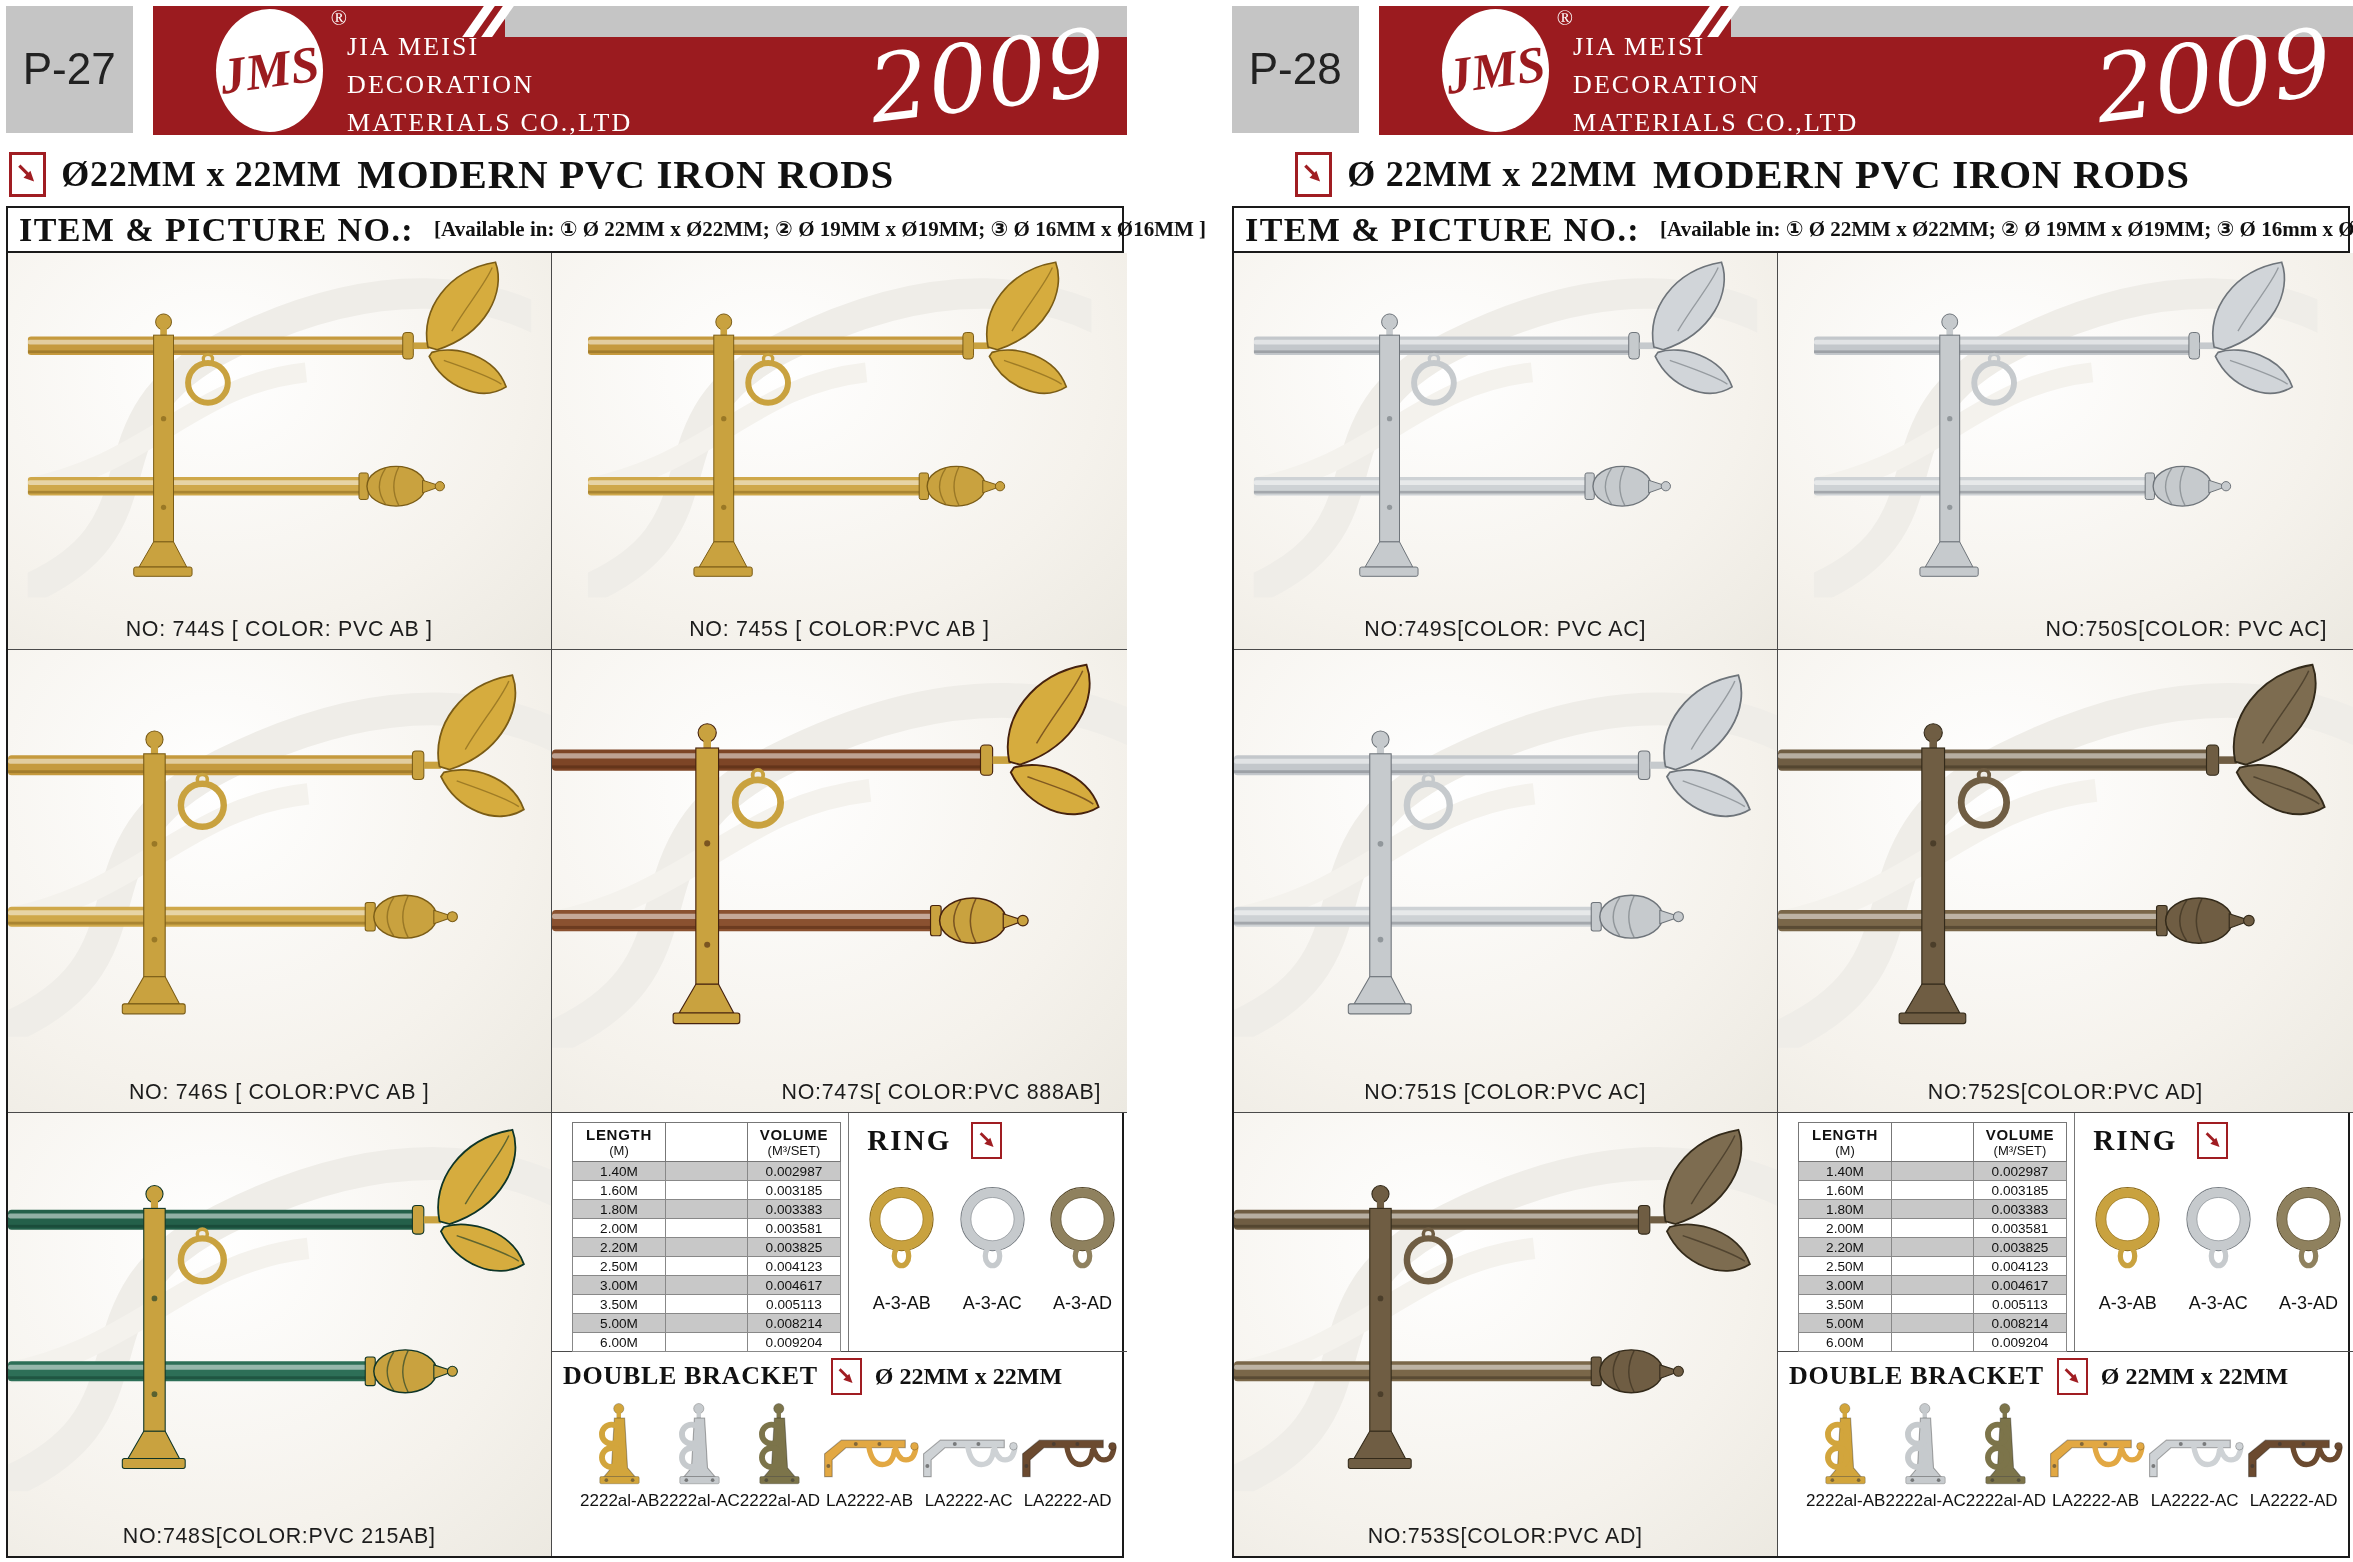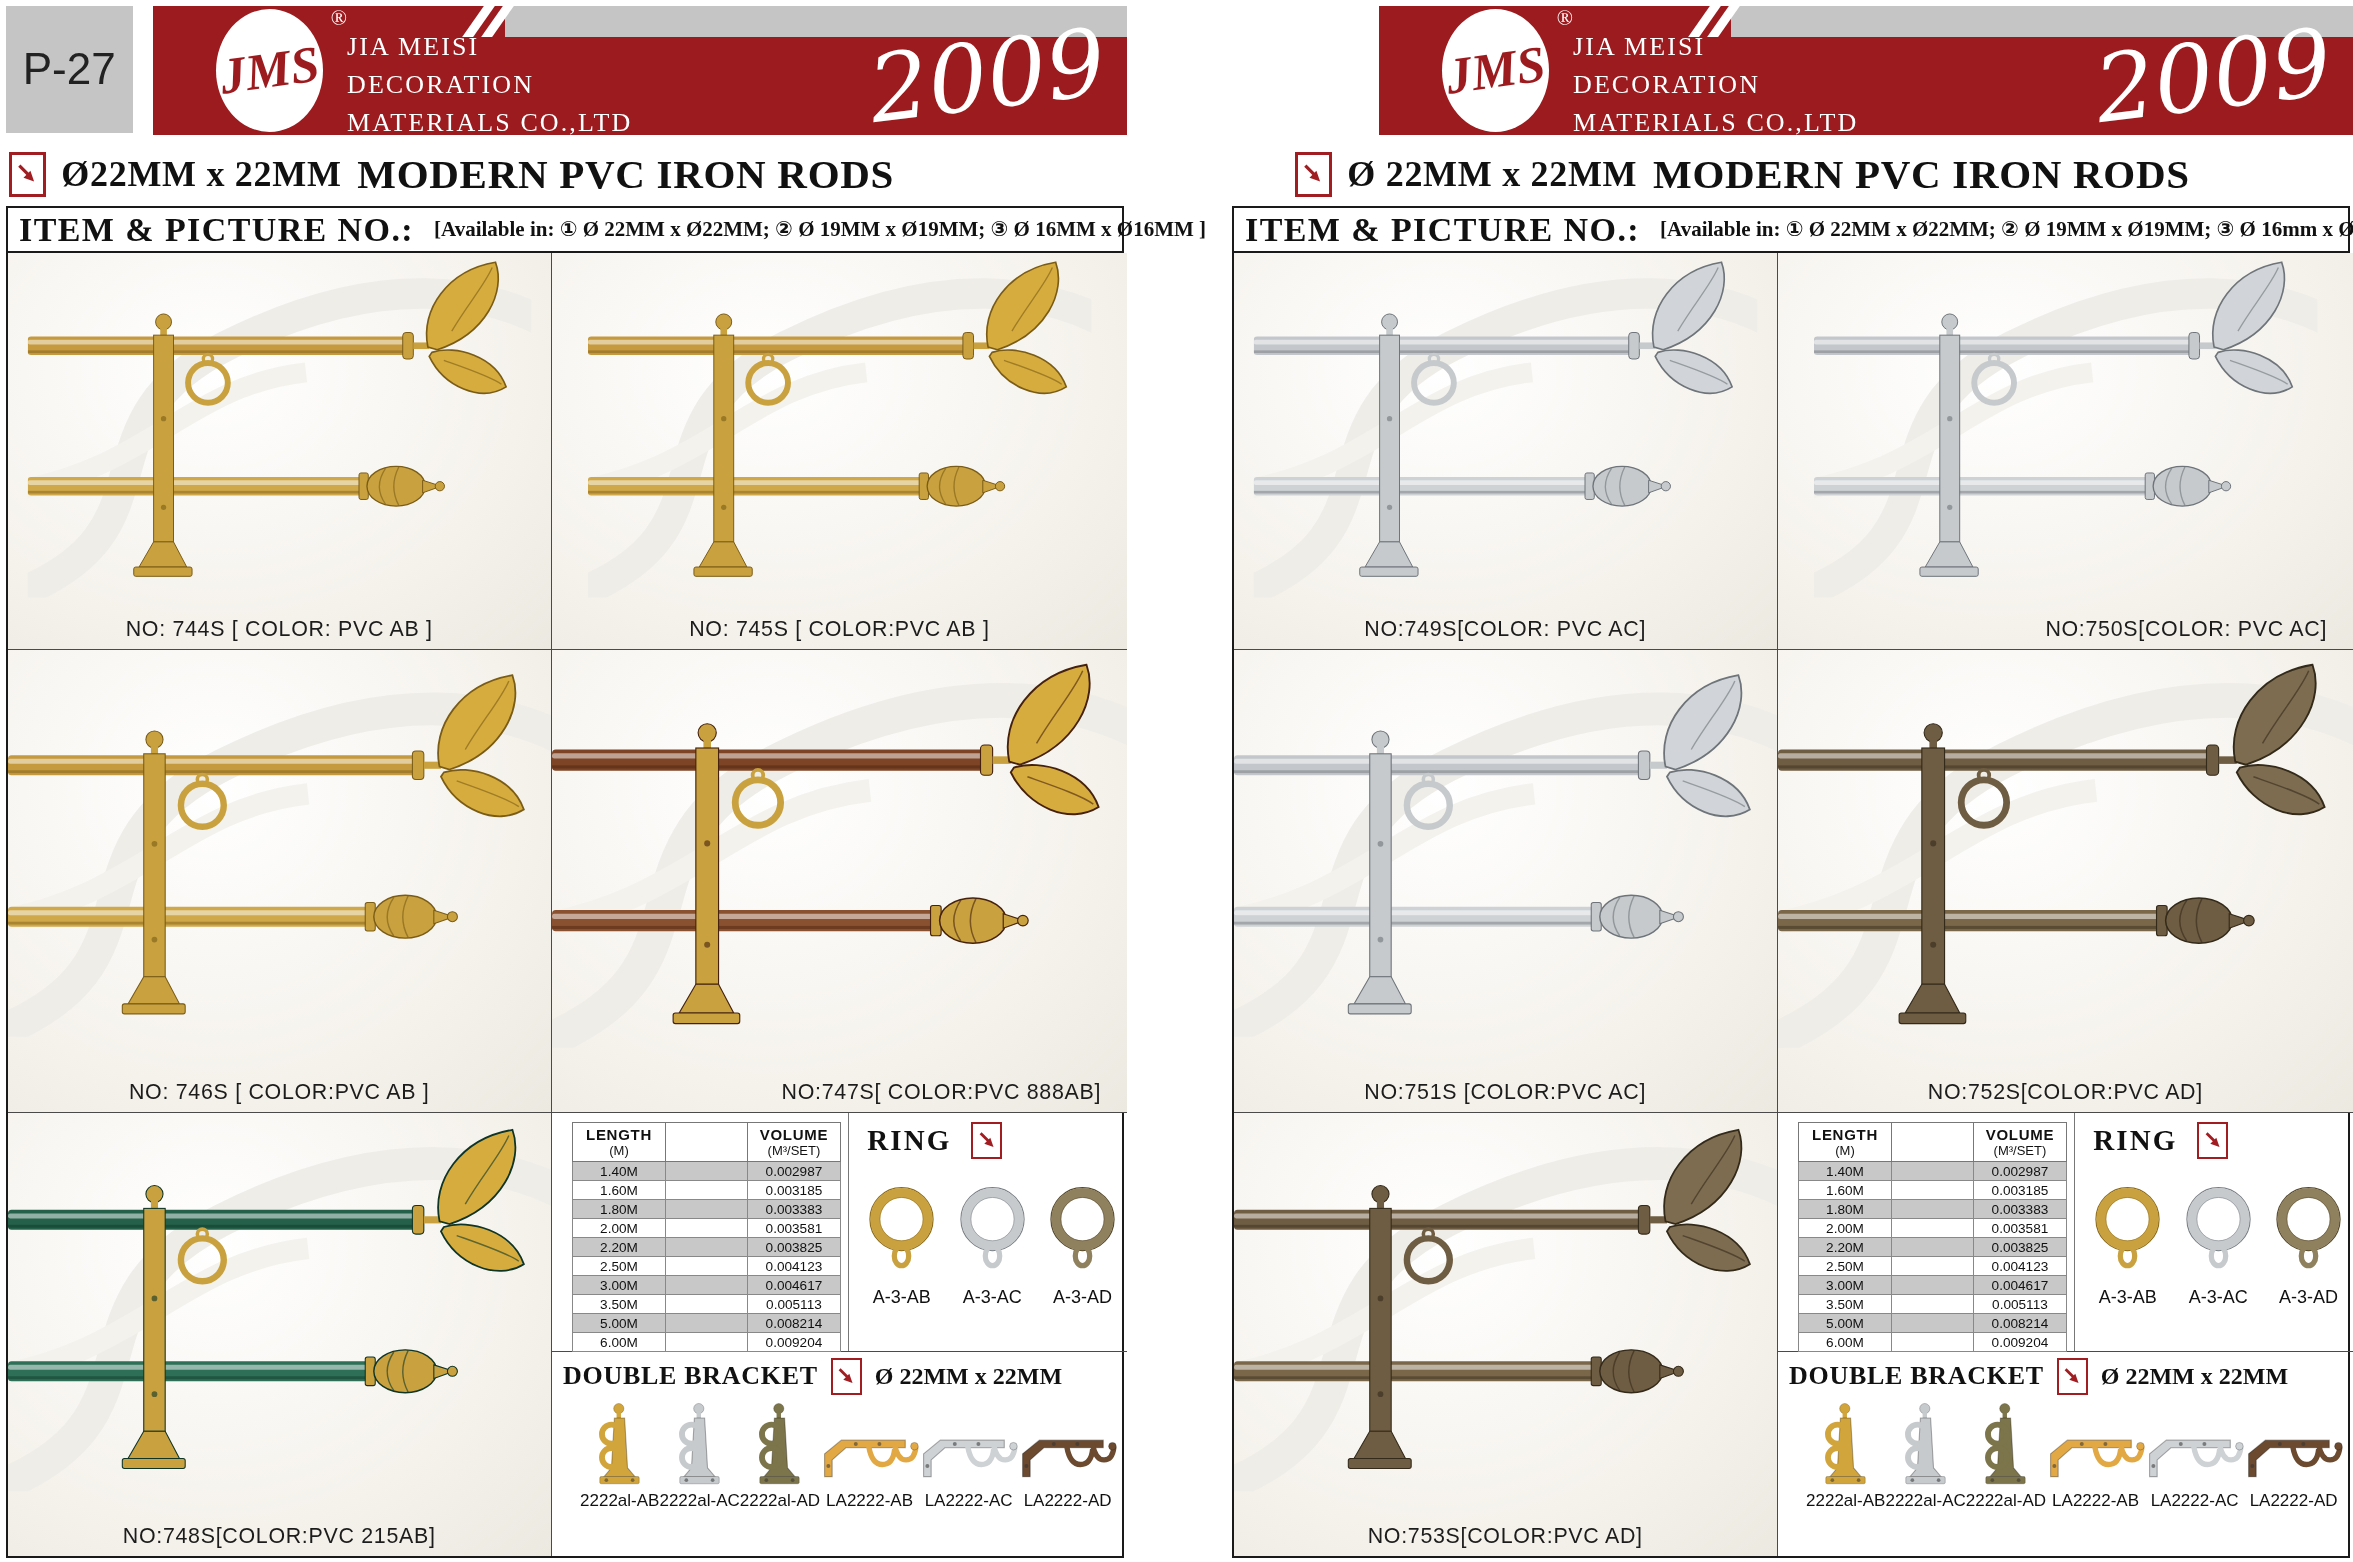--- a/index.html
+++ b/index.html
@@ -63,21 +63,21 @@
   .spec-t td{border:0.7px solid #888;height:18px;text-align:center;padding:0 4.3px;min-width:84px}
   .spec-t .mid{min-width:69px}
   .spec-t tr.g td{background:#c8c8c8}
 
   .ringsec{flex:1;border-left:1.4px solid #777;position:relative;padding:8.6px 0 0 18.6px}
   .ring-head{display:flex;align-items:center;gap:20px}
   .ring-tt{font-family:"Liberation Serif",serif;font-weight:bold;font-size:29px;letter-spacing:2.1px}
   .ring-items{display:flex;gap:21.4px;margin-top:26px;justify-content:center;padding-right:10px}
   .ring-it{text-align:center}
   .ring-it svg{width:69px;height:84px}
-  .ring-lb{font-size:18px;margin-top:16px}
+  .ring-lb{font-size:18px;margin-top:22px}
   .rg-gd{--c:#c9a23f;--e:#8a6a1d}
   .rg-sv{--c:#c6cacd;--e:#787e84}
   .rg-bz{--c:#8f815e;--e:#55482c}
 
   .brk{flex:1;position:relative;padding:5.7px 7.1px 0 11.4px}
   .brk-head{display:flex;align-items:center;gap:13px}
   .brk-tt{font-family:"Liberation Serif",serif;font-weight:bold;font-size:26px;letter-spacing:0.7px;white-space:nowrap}
   .brk-sz{font-family:"Liberation Serif",serif;font-weight:bold;font-size:24px;white-space:nowrap}
   .brk-items{display:flex;align-items:flex-end;justify-content:flex-end;margin-top:7.1px;padding:0 2.9px}
   .brk-it{text-align:center}
@@ -348,20 +348,21 @@
                     <use href="#sym-lbracket" xlink:href="#sym-lbracket"></use>
                   </svg><div class="brk-lb">LA2222-AD</div></div>
             </div>
           </div>
         </div>
       </div>
     </div>
   </section>
 
   <section class="page" id="pageR">
+    <div class="hdr-num">P-28</div>
     <div class="banner">
       <div class="strip"></div>
       <div class="slash s1"></div>
       <div class="slash s2"></div>
       <div class="logo">
         <span class="mono">JMS</span>
         <span class="reg">®</span>
       </div>
       <div class="co">
         <div>JIA MEISI</div>

